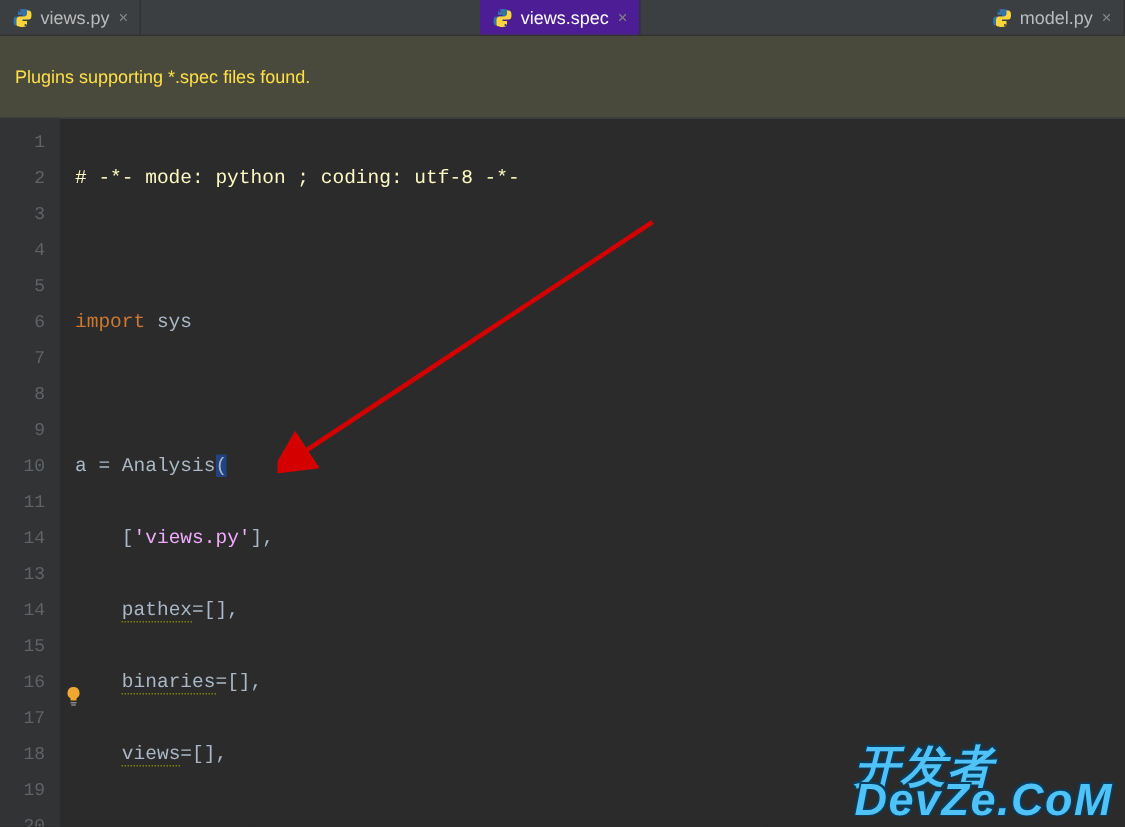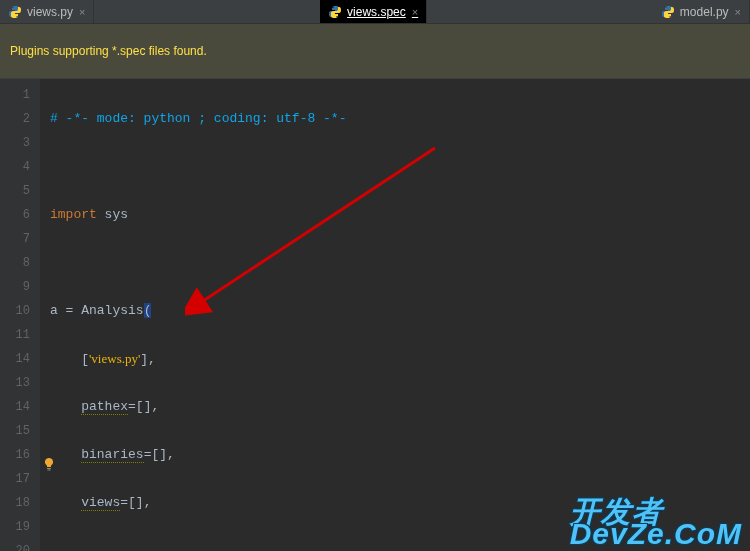--- a/index.html
+++ b/index.html
@@ -24,23 +24,22 @@
   display: flex;
   align-items: center;
   padding: 0 8px;
   border-right: 1px solid #323232;
   color: #bbb;
   cursor: pointer;
   font-size: 12px;
   font-family: sans-serif;
 }
 .tab.active {
-  background: #000000;
+  background: #4c1d95;
   color: #fff;
-  text-decoration: underline;
 }
 .tab .py-icon {
   width: 14px;
   height: 14px;
   margin-right: 5px;
   display: inline-flex;
   align-items: center;
   justify-content: center;
 }
 .tab .close {
@@ -73,23 +72,23 @@
 }
 .gutter div { height: 24px; }
 .code {
   flex: 1;
   padding: 4px 0 0 10px;
   line-height: 24px;
   white-space: pre;
   position: relative;
 }
 .line { height: 24px; position: relative; }
-.cm { color: #0ea5e9; }
+.cm { color: #fef9c3; }
 .kw { color: #cc7832; }
-.str { color: #eab308; font-family: Liberation Serif, serif; }
+.str { color: #f0abfc; }
 .id { color: #a9b7c6; }
 .warn { border-bottom: 1px dotted #808000; }
 .bulb {
   position: absolute;
   left: 42px;
   top: 457px;
   width: 14px;
   height: 14px;
   z-index: 3;
 }

